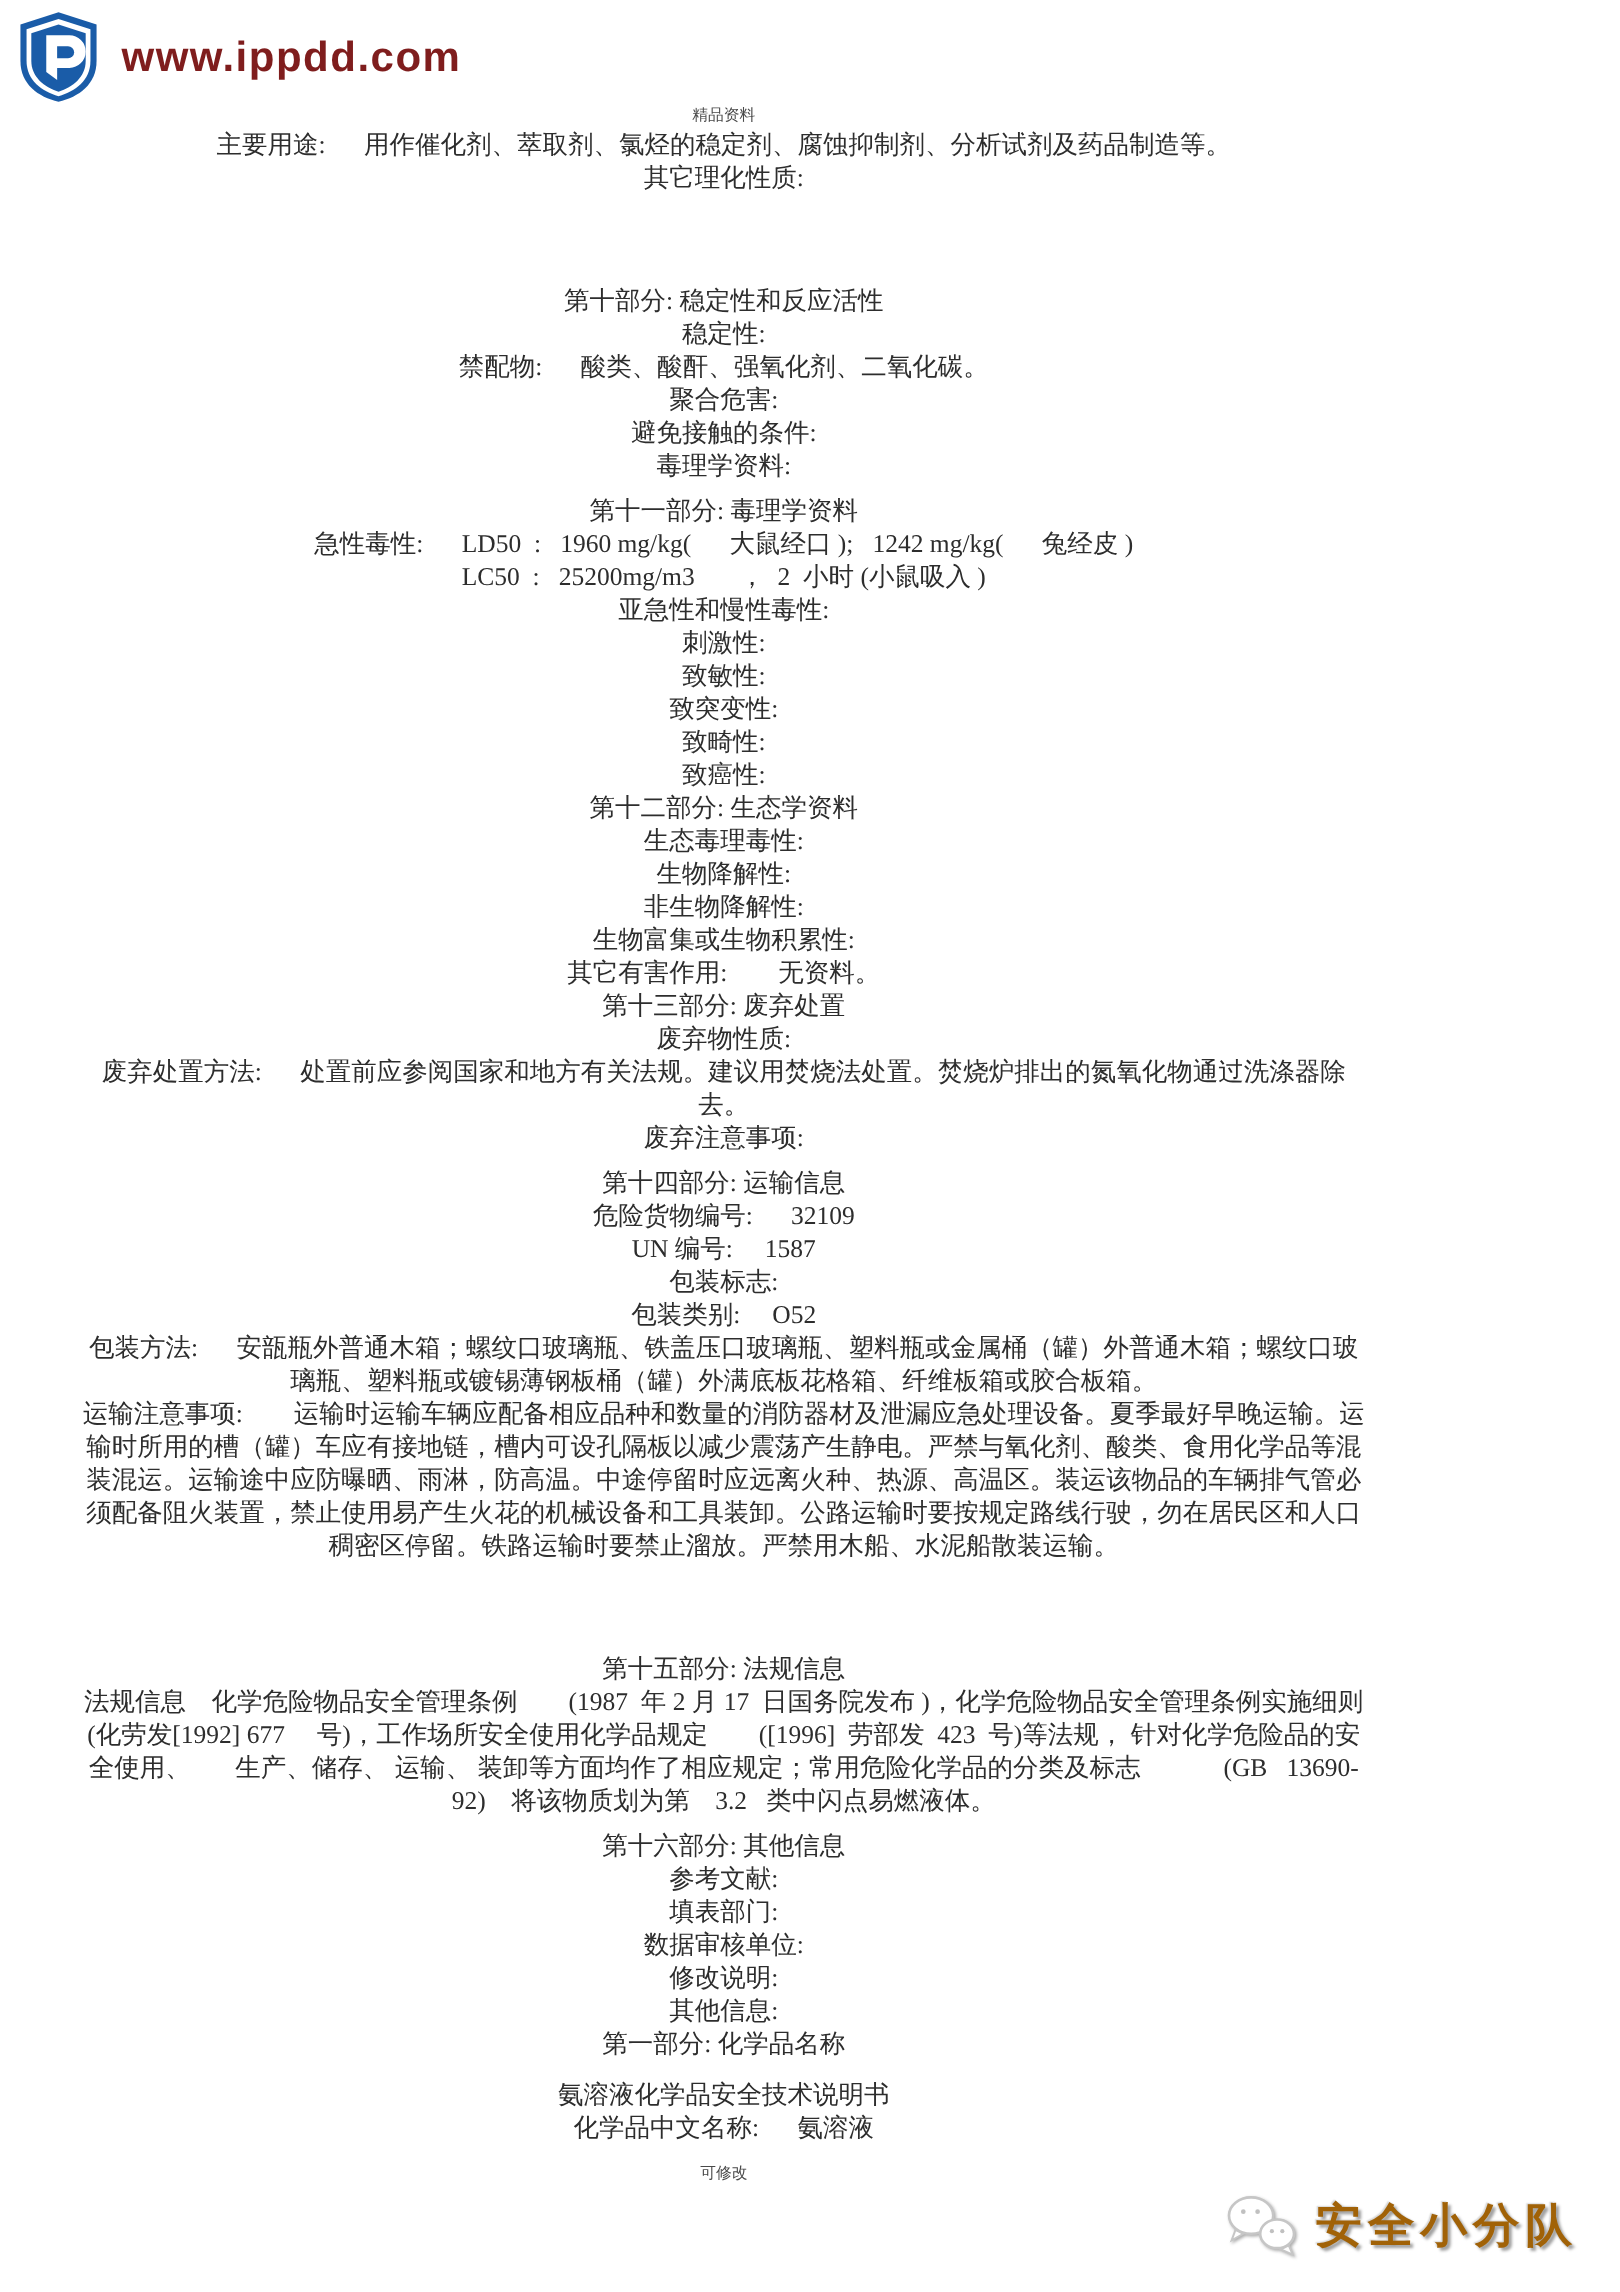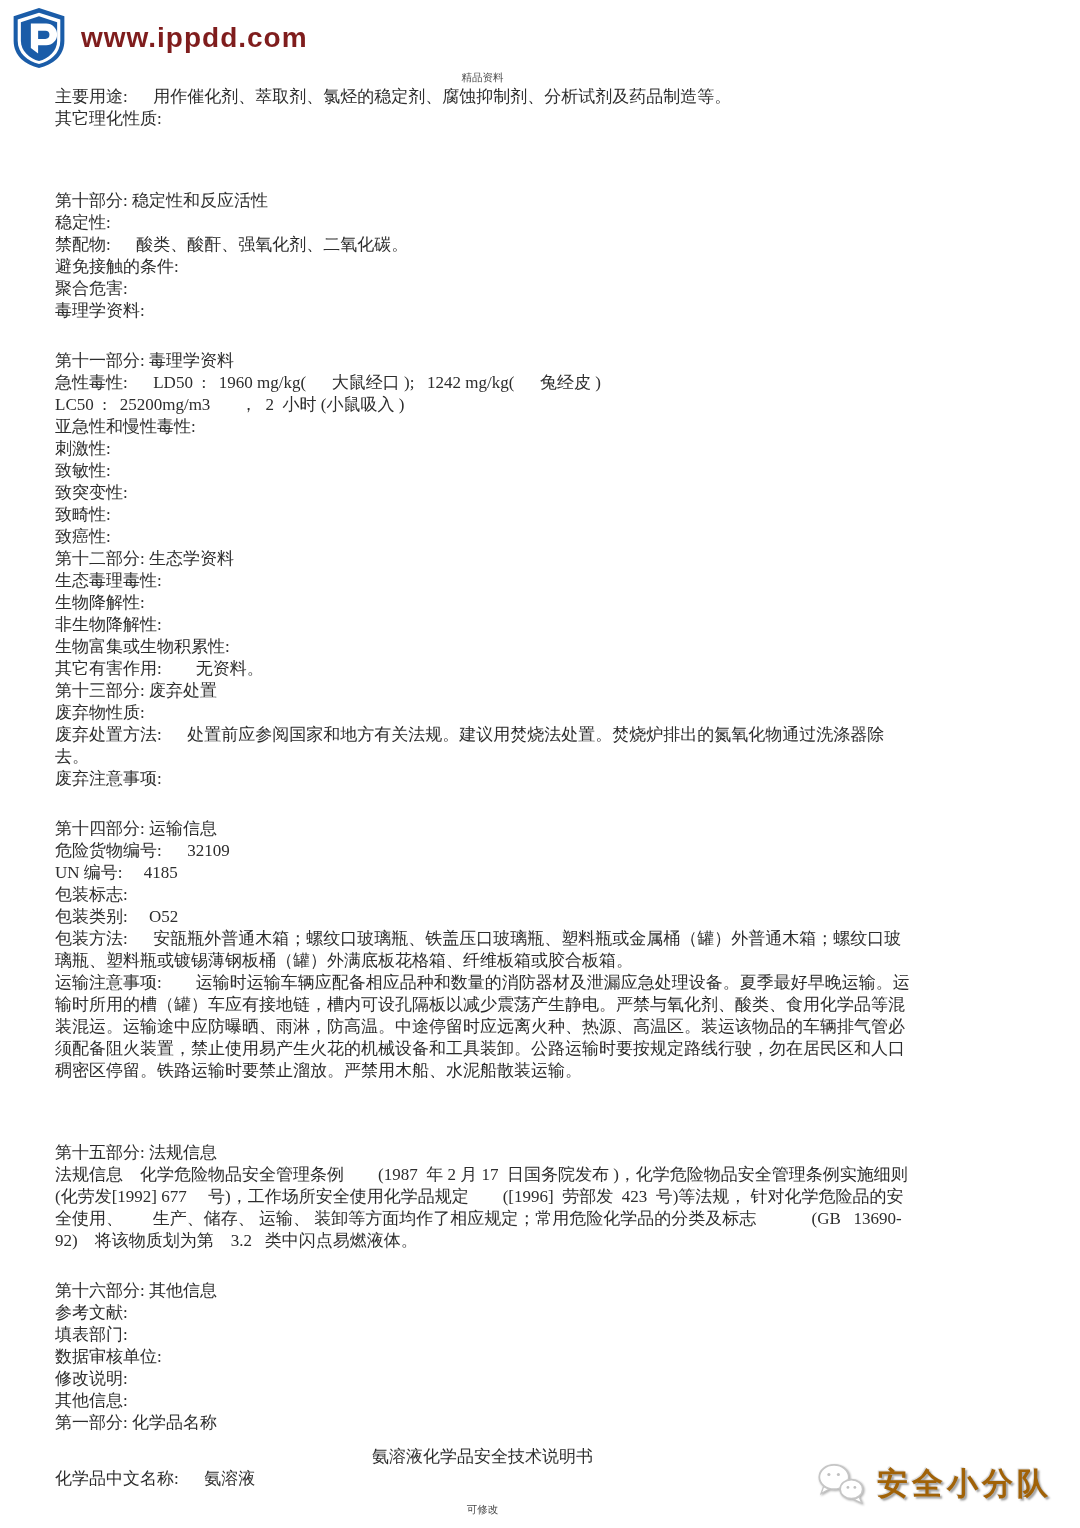--- a/index.html
+++ b/index.html
@@ -10,25 +10,25 @@
   }
   
   .header { position:absolute; top:6px; left:10px; display:flex; align-items:center; gap:13px; }
   .logo-svg { display:block; }
   .site-url {
     font-family:"Liberation Sans","DejaVu Sans",sans-serif;
     font-weight:bold; font-size:28px; color:#7f1d1d; letter-spacing:1px;
   }
   
   .doc { position:absolute; top:70px; left:0; width:948px; box-sizing:border-box; padding:0 38px 0 55px; }
-  .ln { font-size:17px; line-height:22px; min-height:22px; white-space:pre-wrap; }
+  .ln { font-size:17px; line-height:22px; min-height:22px; white-space:pre-wrap;text-align:center; }
   .tiny { font-size:10.5px; line-height:16px; min-height:16px; color:#4a4a4a; }
   .center { text-align:center; }
   .gap-lg { margin-top:60px; }
-  .gap-md { margin-top:28px; }
+  .gap-md { margin-top:8px; }
   .gap-sm { margin-top:12px; }
   
   .watermark { position:absolute; right:28px; bottom:22px; display:flex; align-items:center; gap:10px; }
   .watermark .wm-label {
     font-family:"Liberation Sans","DejaVu Sans",sans-serif;
     font-size:31px; font-weight:600; letter-spacing:4px; color:#a16207;
     text-shadow:2px 2px 2px #a0a0a0, -1px -1px 1px #d6d6d6;
   }
   .wm-icon { filter:drop-shadow(1.5px 1.5px 1px #ababab); }
 </style>
@@ -46,22 +46,22 @@
   <span class="site-url">www.ippdd.com</span>
 </div>
 
 <div class="doc">
   <div class="ln tiny center">精品资料</div>
   <div class="ln">主要用途:      用作催化剂、萃取剂、氯烃的稳定剂、腐蚀抑制剂、分析试剂及药品制造等。</div>
   <div class="ln">其它理化性质:</div>
   <div class="ln gap-lg">第十部分: 稳定性和反应活性</div>
   <div class="ln">稳定性:</div>
   <div class="ln">禁配物:      酸类、酸酐、强氧化剂、二氧化碳。</div>
+  <div class="ln">聚合危害:</div>
   <div class="ln">避免接触的条件:</div>
-  <div class="ln">聚合危害:</div>
   <div class="ln">毒理学资料:</div>
   <div class="ln gap-md">第十一部分: 毒理学资料</div>
   <div class="ln">急性毒性:      LD50  :   1960 mg/kg(      大鼠经口 );   1242 mg/kg(      兔经皮 )</div>
   <div class="ln">LC50  :   25200mg/m3       ，  2  小时 (小鼠吸入 )</div>
   <div class="ln">亚急性和慢性毒性:</div>
   <div class="ln">刺激性:</div>
   <div class="ln">致敏性:</div>
   <div class="ln">致突变性:</div>
   <div class="ln">致畸性:</div>
   <div class="ln">致癌性:</div>
@@ -70,21 +70,21 @@
   <div class="ln">生物降解性:</div>
   <div class="ln">非生物降解性:</div>
   <div class="ln">生物富集或生物积累性:</div>
   <div class="ln">其它有害作用:        无资料。</div>
   <div class="ln">第十三部分: 废弃处置</div>
   <div class="ln">废弃物性质:</div>
   <div class="ln">废弃处置方法:      处置前应参阅国家和地方有关法规。建议用焚烧法处置。焚烧炉排出的氮氧化物通过洗涤器除去。</div>
   <div class="ln">废弃注意事项:</div>
   <div class="ln gap-md">第十四部分: 运输信息</div>
   <div class="ln">危险货物编号:      32109</div>
-  <div class="ln">UN 编号:     4185</div>
+  <div class="ln">UN 编号:     1587</div>
   <div class="ln">包装标志:</div>
   <div class="ln">包装类别:     O52</div>
   <div class="ln">包装方法:      安瓿瓶外普通木箱；螺纹口玻璃瓶、铁盖压口玻璃瓶、塑料瓶或金属桶（罐）外普通木箱；螺纹口玻璃瓶、塑料瓶或镀锡薄钢板桶（罐）外满底板花格箱、纤维板箱或胶合板箱。</div>
   <div class="ln">运输注意事项:        运输时运输车辆应配备相应品种和数量的消防器材及泄漏应急处理设备。夏季最好早晚运输。运输时所用的槽（罐）车应有接地链，槽内可设孔隔板以减少震荡产生静电。严禁与氧化剂、酸类、食用化学品等混装混运。运输途中应防曝晒、雨淋，防高温。中途停留时应远离火种、热源、高温区。装运该物品的车辆排气管必须配备阻火装置，禁止使用易产生火花的机械设备和工具装卸。公路运输时要按规定路线行驶，勿在居民区和人口稠密区停留。铁路运输时要禁止溜放。严禁用木船、水泥船散装运输。</div>
   <div class="ln gap-lg">第十五部分: 法规信息</div>
   <div class="ln">法规信息    化学危险物品安全管理条例        (1987  年 2 月 17  日国务院发布 )，化学危险物品安全管理条例实施细则        (化劳发[1992] 677     号)，工作场所安全使用化学品规定        ([1996]  劳部发  423  号)等法规， 针对化学危险品的安全使用、       生产、储存、 运输、 装卸等方面均作了相应规定；常用危险化学品的分类及标志             (GB   13690-92)    将该物质划为第    3.2   类中闪点易燃液体。</div>
   <div class="ln gap-md">第十六部分: 其他信息</div>
   <div class="ln">参考文献:</div>
   <div class="ln">填表部门:</div>
   <div class="ln">数据审核单位:</div>

